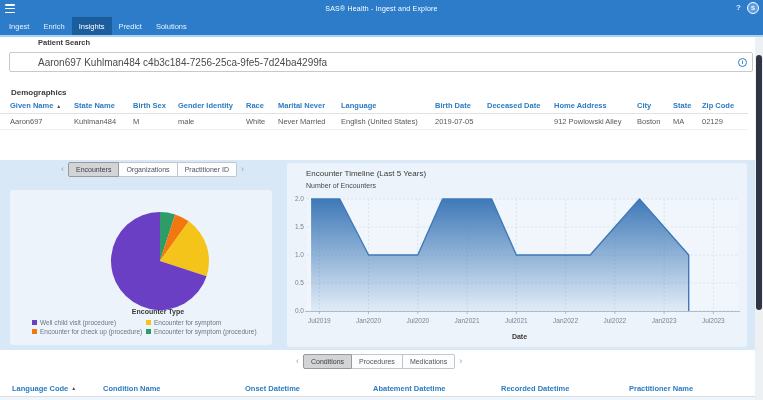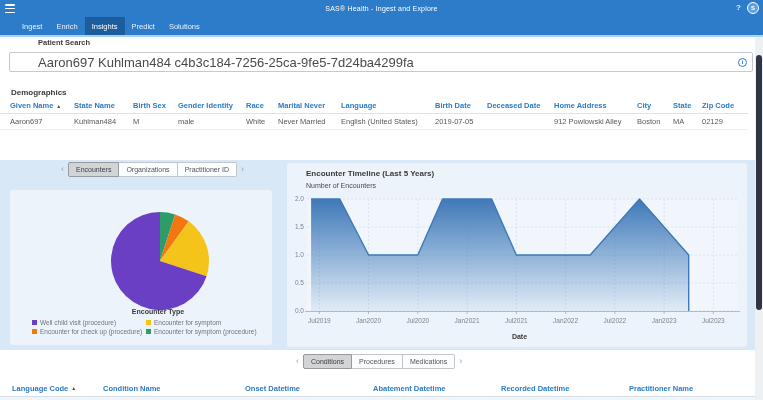--- a/index.html
+++ b/index.html
@@ -9,28 +9,28 @@
     font-family:"Liberation Sans", sans-serif; color:#4a4a4a;
   }
   
   .topbar { position:absolute; left:0; top:0; width:763px; height:35px; background:#2c7cca; }
   .titlerow { position:relative; height:17px; }
   .hamburger { position:absolute; left:5px; top:4px; width:10px; height:9px; display:flex; flex-direction:column; justify-content:space-between; cursor:pointer; }
   .hamburger span { display:block; height:1.5px; background:#ffffff; border-radius:1px; }
   .app-title { position:absolute; left:0; right:0; top:0; height:17px; line-height:17px; text-align:center; color:#ffffff; font-size:7px; letter-spacing:.2px; }
   .help-btn { position:absolute; right:22px; top:3px; color:#dcebf8; font-size:8px; font-weight:bold; cursor:pointer; }
   .avatar { position:absolute; right:4px; top:2px; width:12px; height:12px; border-radius:50%; background:#5e9fdd; border:1px solid #ffffff; color:#ffffff; font-size:6px; font-weight:bold; text-align:center; line-height:10px; cursor:pointer; }
-  .navrow { position:relative; height:18px; display:flex; align-items:stretch; padding-left:15px; }
+  .navrow { position:relative; height:18px; display:flex; align-items:stretch; padding-left:2px; }
   .nav-item { display:flex; align-items:center; padding:0 7px; color:#e8f2fb; font-size:7.5px; cursor:pointer; }
   .nav-item.selected { background:#1c5d9e; color:#ffffff; }
   .nav-underline { position:absolute; left:0; top:35px; width:763px; height:2px; background:#a9d2f1; }
 
   
   .ps-label { position:absolute; left:25px; top:38px; font-size:7.5px; font-weight:bold; color:#3a3a3a;padding-left:13px; }
-  .ps-input { position:absolute; left:9px; top:52px; width:744px; height:20px; border:1px solid #c6cad0; border-radius:2px; background:#ffffff; font-family:"Liberation Sans",sans-serif; font-size:13px; color:#4a4a4a; padding:0 16px 0 28px; outline:none; }
+  .ps-input { position:absolute; left:9px; top:52px; width:744px; height:20px; border:1px solid #c6cad0; border-radius:2px; background:#ffffff; font-family:"Liberation Sans",sans-serif; font-size:10px; color:#4a4a4a; padding:0 16px 0 28px; outline:none; }
   .ps-info { position:absolute; left:738px; top:58px; width:9px; height:9px; border:1px solid #2f7fc6; border-radius:50%; color:#2f7fc6; font-size:6px; line-height:7px; text-align:center; font-weight:bold; cursor:pointer; background:#fff; }
 
   
   .demo-heading { position:absolute; left:11px; top:88px; font-size:8px; font-weight:bold; color:#3a3a3a; }
   table.demo { position:absolute; left:0; top:99px; width:748px; border-collapse:collapse; table-layout:fixed; }
   table.demo th { font-size:7.5px; font-weight:bold; color:#2b7bc2; text-align:left; height:14px; border-bottom:1px solid #dfe3e8; padding:0 2px 0 0; vertical-align:middle; cursor:pointer; white-space:nowrap; overflow:hidden; }
   table.demo td { font-size:7.5px; color:#585858; height:16px; padding:0 2px 0 0; vertical-align:middle; border-bottom:1px solid #eef1f4; white-space:nowrap; overflow:hidden; }
   table.demo th:first-child, table.demo td:first-child { padding-left:10px; }
   .sort-wrap { display:flex; align-items:center; justify-content:flex-start; }
   .sort-arrow { font-size:5px; color:#4a4a4a; margin-left:3px; }
@@ -49,21 +49,21 @@
   .card { position:absolute; background:#ecf3fb; border-radius:3px; }
   .pie-card { left:10px; top:190px; width:262px; height:155px; }
   .pie-title { position:absolute; left:6px; top:6px; font-size:8px; font-weight:bold; color:#3a3a3a; }
   .pie-svg { position:absolute; left:0; top:0; }
   .legend-title { position:absolute; left:20px; top:118px; width:256px; text-align:center; font-size:7px; font-weight:bold; color:#3a3a3a; }
   .legend { position:absolute; left:22px; top:129px; display:grid; grid-template-columns:114px auto; row-gap:2px; column-gap:0; }
   .legend-item { display:flex; align-items:center; font-size:6.5px; color:#6d7782; cursor:pointer; white-space:nowrap; }
   .legend-swatch { width:5px; height:5px; margin-right:3px; flex:0 0 auto; }
 
   .tl-card { left:287px; top:163px; width:460px; height:184px; }
-  .tl-title { position:absolute; left:19px; top:6px; font-size:8px; font-weight:bold; color:#3a3a3a; }
+  .tl-title { position:absolute; left:19px; top:6px; font-size:8px; font-weight:normal; color:#3a3a3a; }
   .tl-ylabel { position:absolute; left:19px; top:19px; font-size:7px; color:#4a4a4a; }
   .tl-svg { position:absolute; left:5px; top:30px; }
   .tl-xlabel { position:absolute; left:15px; top:170px; width:435px; text-align:center; font-size:7px; font-weight:bold; color:#3a3a3a; }
 
   
   table.cond { position:absolute; left:0; top:381px; width:755px; border-collapse:collapse; table-layout:fixed; }
   table.cond th { font-size:7.5px; font-weight:bold; color:#2b7bc2; text-align:left; height:15px; border-bottom:1px solid #d9dee3; padding:0 2px 0 0; vertical-align:middle; cursor:pointer; white-space:nowrap; }
   table.cond th:first-child { padding-left:12px; }
   .cond-strip { position:absolute; left:0; top:397px; width:755px; height:3px; background:#eef5fc; }
 

